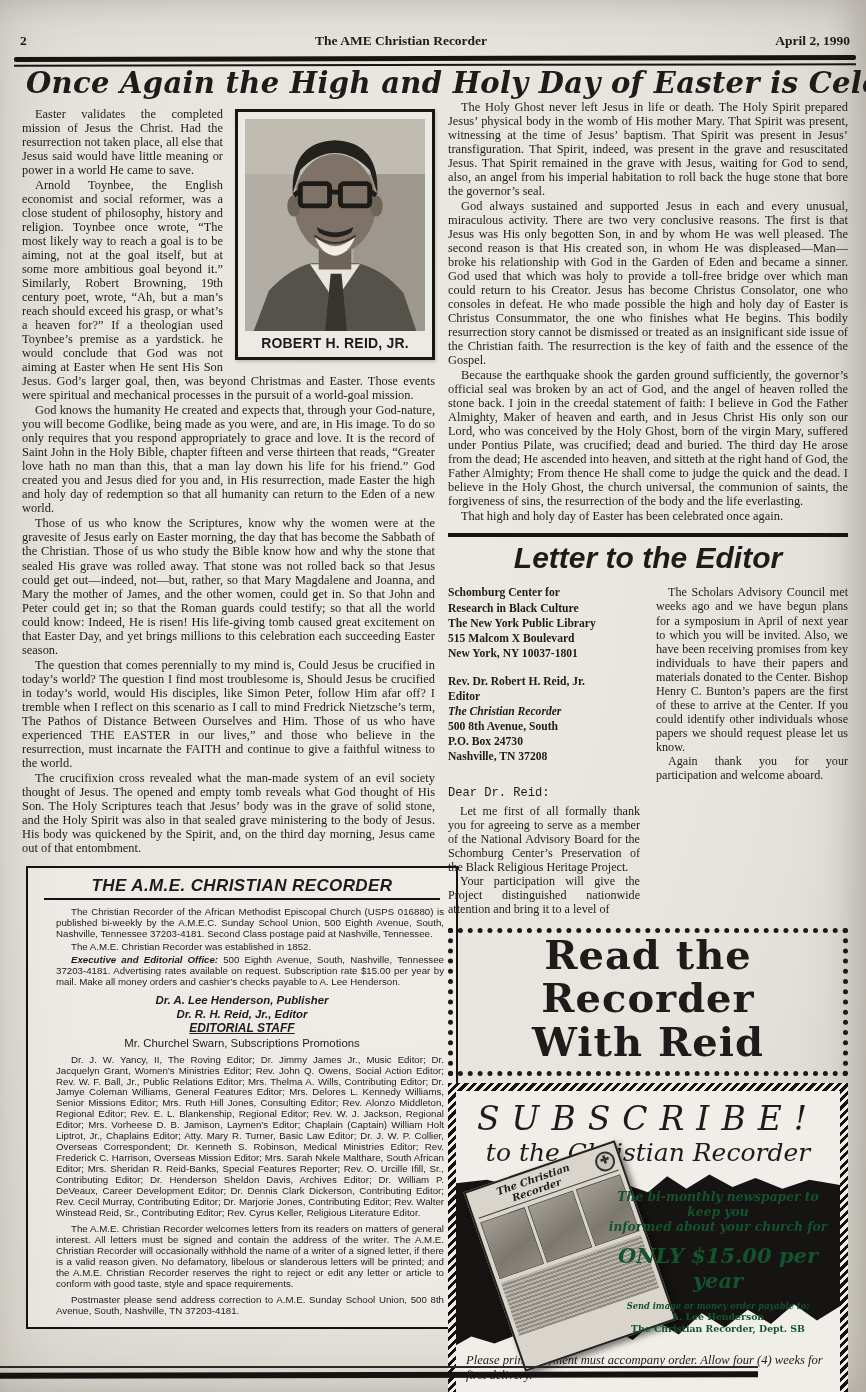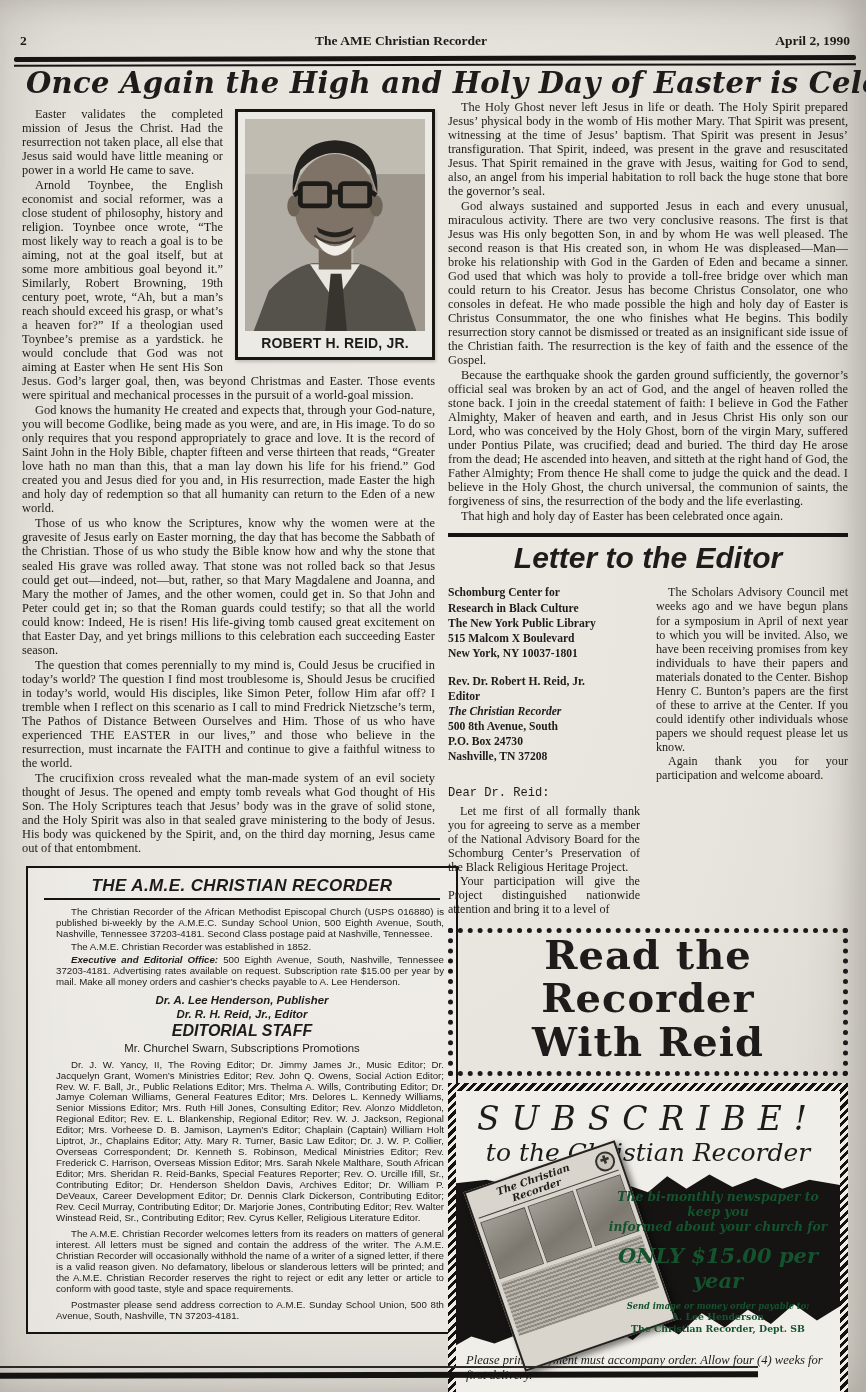--- a/index.html
+++ b/index.html
@@ -49,21 +49,21 @@
   
   .masthead{position:absolute;left:26px;top:866px;width:404px;border:2.5px solid #141312;
             padding:7px 12px 8px 12px;background:rgba(243,241,236,.55);
             font-family:"Liberation Sans",sans-serif;font-size:9.7px;line-height:1.13;text-align:justify;}
   .mh-title{text-align:center;font-weight:bold;font-style:italic;font-size:17px;letter-spacing:.4px;
             margin:1px 0 3px 0;}
   .mh-rule{height:2px;background:#141312;margin:0 4px 7px 4px;}
   .masthead p{margin:0 0 2px 16px;text-indent:15px;}
   .mh-center{text-align:center;font-size:11.4px;line-height:1.25;margin:5px 0 4px 0;}
   .mh-center .bi{font-weight:bold;font-style:italic;}
-  .mh-center .staffhead{font-weight:bold;font-style:italic;font-size:16px;}
+  .mh-center .staffhead{font-weight:bold;font-style:italic;font-size:12px;text-decoration:underline;}
   .mh-center div{text-indent:0;}
   .lead-bi{font-weight:bold;font-style:italic;}
 
   
   .read-ad{margin-top:12px;border:5px dotted #1c1b19;padding:0 8px 8px 8px;text-align:center;}
   .read-ad .l{font-family:"DejaVu Serif",serif;font-weight:bold;font-size:40px;
               line-height:1.08;letter-spacing:1px;}
   .sub-box{margin-top:7px;border:8px solid #141312;position:relative;background:#f0eee8;
            border-image:repeating-linear-gradient(135deg,#141312 0 3px,#efece6 3px 6px) 8;}
   .sub-title{text-align:center;font-family:"DejaVu Serif",serif;font-style:italic;font-weight:normal;

